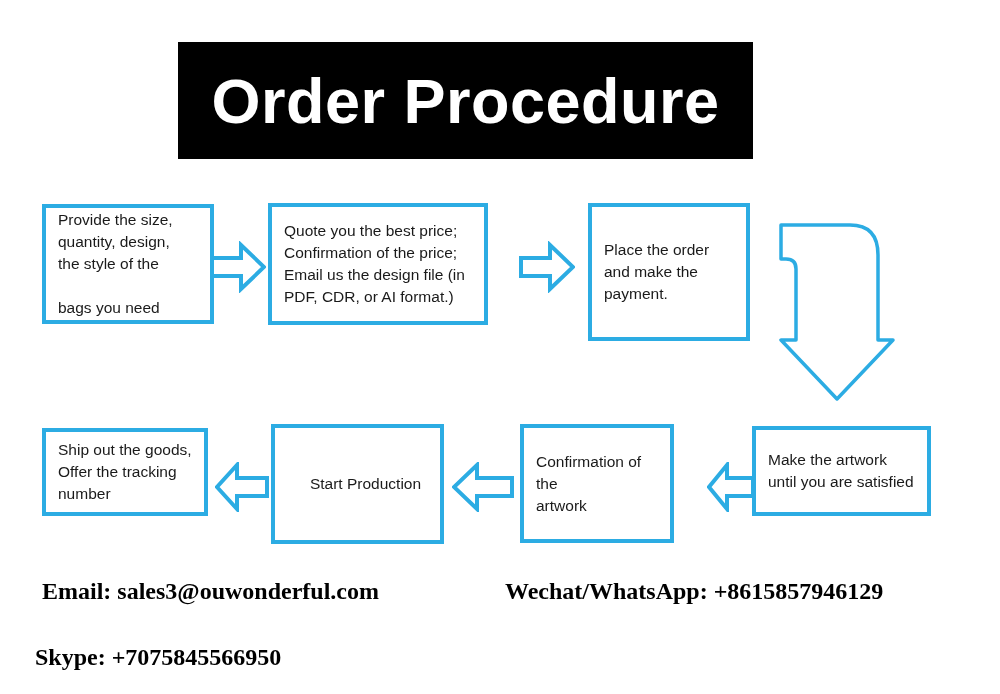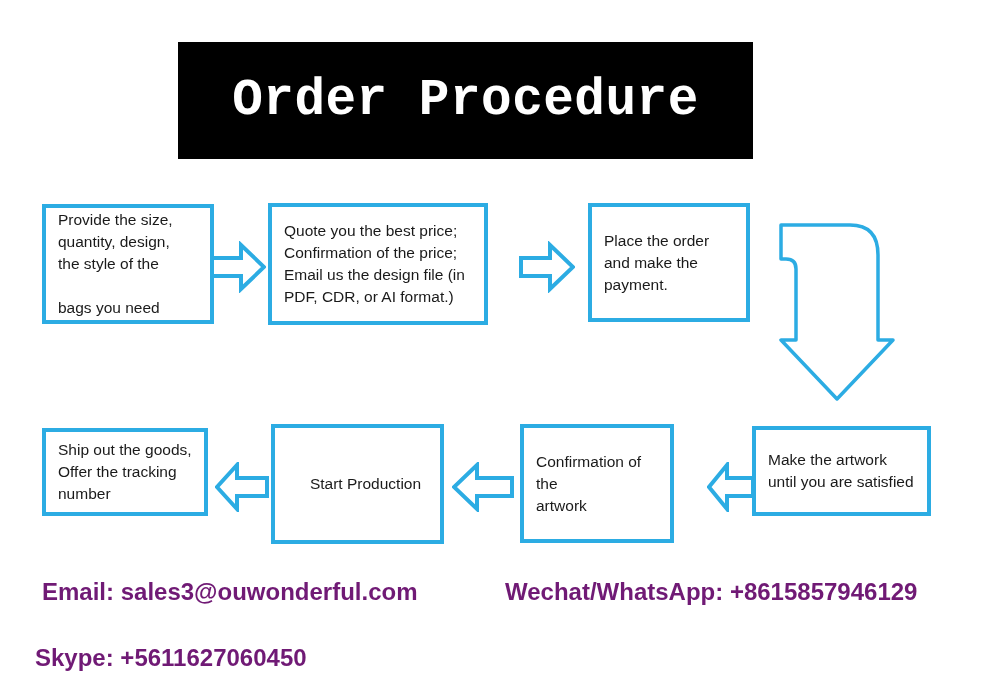--- a/index.html
+++ b/index.html
@@ -22,24 +22,24 @@
     top: 42px;
     width: 575px;
     height: 117px;
     background: #000000;
     display: flex;
     align-items: center;
     justify-content: center;
   }
   #title-text {
     color: #ffffff;
-    font-size: 51px;
+    font-size: 63px;
     font-weight: 600;
     letter-spacing: 0.5px;
-    font-family: Liberation Mono, monospace;
+    font-family: Liberation Sans, sans-serif;
   }
 
   
   .flow-box {
     position: absolute;
     box-sizing: border-box;
     border: 4px solid #2CACE3;
     background: #ffffff;
     display: flex;
     align-items: center;
@@ -55,43 +55,43 @@
   }
   .flow-box.center .box-text {
     width: 100%;
     text-align: center;
     margin-left: 16px;
   }
 
   
   #box-provide      { left: 42px;  top: 204px; width: 172px; height: 120px; }
   #box-quote        { left: 268px; top: 203px; width: 220px; height: 122px; }
-  #box-place-order  { left: 588px; top: 203px; width: 162px; height: 119px; }
+  #box-place-order  { left: 588px; top: 203px; width: 162px; height: 138px; }
   
   #box-ship         { left: 42px;  top: 428px; width: 166px; height: 88px; }
   #box-production   { left: 271px; top: 424px; width: 173px; height: 120px; }
   #box-confirm-art  { left: 520px; top: 424px; width: 154px; height: 119px; }
   #box-make-art     { left: 752px; top: 426px; width: 179px; height: 90px; }
 
   
   .arrow {
     position: absolute;
   }
   #arrow-1 { left: 210px; top: 241px; width: 56px; height: 52px; }
   #arrow-2 { left: 519px; top: 241px; width: 56px; height: 52px; }
   #arrow-3 { left: 707px; top: 462px; width: 48px; height: 50px; }
   #arrow-4 { left: 452px; top: 462px; width: 62px; height: 50px; }
   #arrow-5 { left: 215px; top: 462px; width: 54px; height: 50px; }
   #arrow-elbow { left: 778px; top: 222px; width: 118px; height: 180px; }
 
   
   .contact {
     position: absolute;
-    color: #701a75;
-    font-family: Liberation Sans, sans-serif;
+    color: #000000;
+    font-family: Liberation Serif, serif;
     font-weight: bold;
     font-size: 24px;
     white-space: nowrap;
   }
   #contact-email  { left: 42px;  top: 578px; }
   #contact-wechat { left: 505px; top: 578px; }
   #contact-skype  { left: 35px;  top: 644px; }
 </style>
 </head>
 <body>
@@ -160,13 +160,13 @@
 <svg class="arrow" id="arrow-4" viewBox="0 0 62 50">
   <polygon points="60,16 25,16 25,3 2,25 25,47 25,34 60,34" fill="none" stroke="#2CACE3" stroke-width="4" stroke-linejoin="miter"></polygon>
 </svg>
 
 <svg class="arrow" id="arrow-5" viewBox="0 0 54 50">
   <polygon points="52,16 22,16 22,3 2,25 22,47 22,34 52,34" fill="none" stroke="#2CACE3" stroke-width="4" stroke-linejoin="miter"></polygon>
 </svg>
 
 <div class="contact" id="contact-email">Email: sales3@ouwonderful.com</div>
 <div class="contact" id="contact-wechat">Wechat/WhatsApp: +8615857946129</div>
-<div class="contact" id="contact-skype">Skype: +5611627060450</div>
+<div class="contact" id="contact-skype">Skype: +7075845566950</div>
 
 </body></html>

